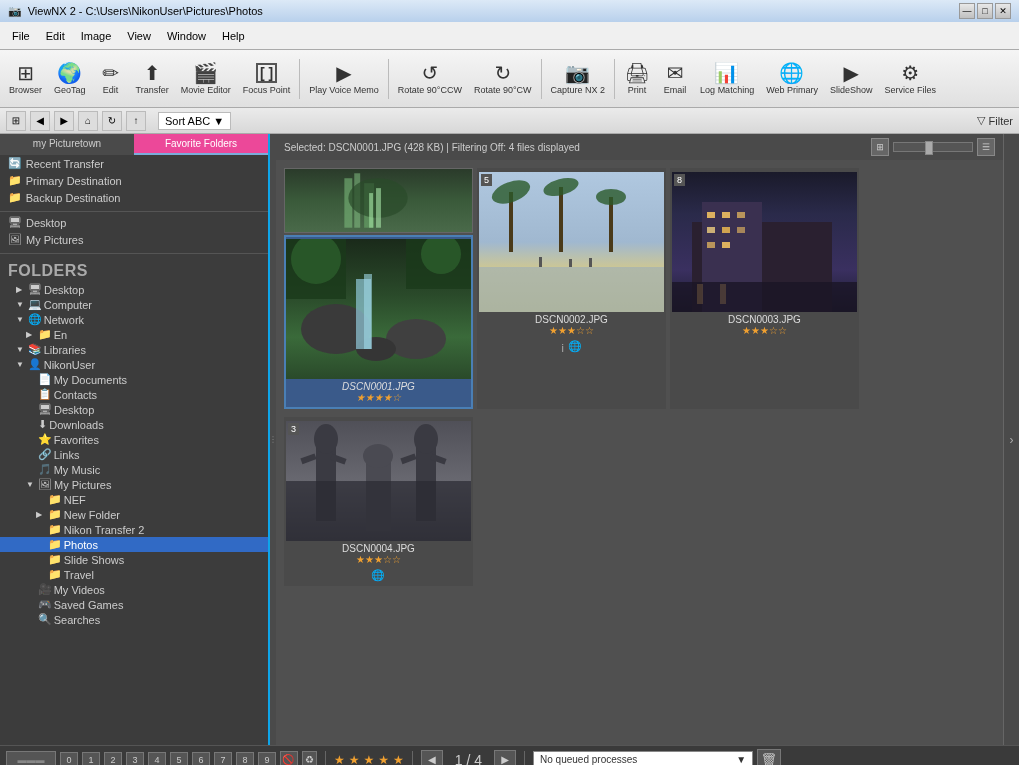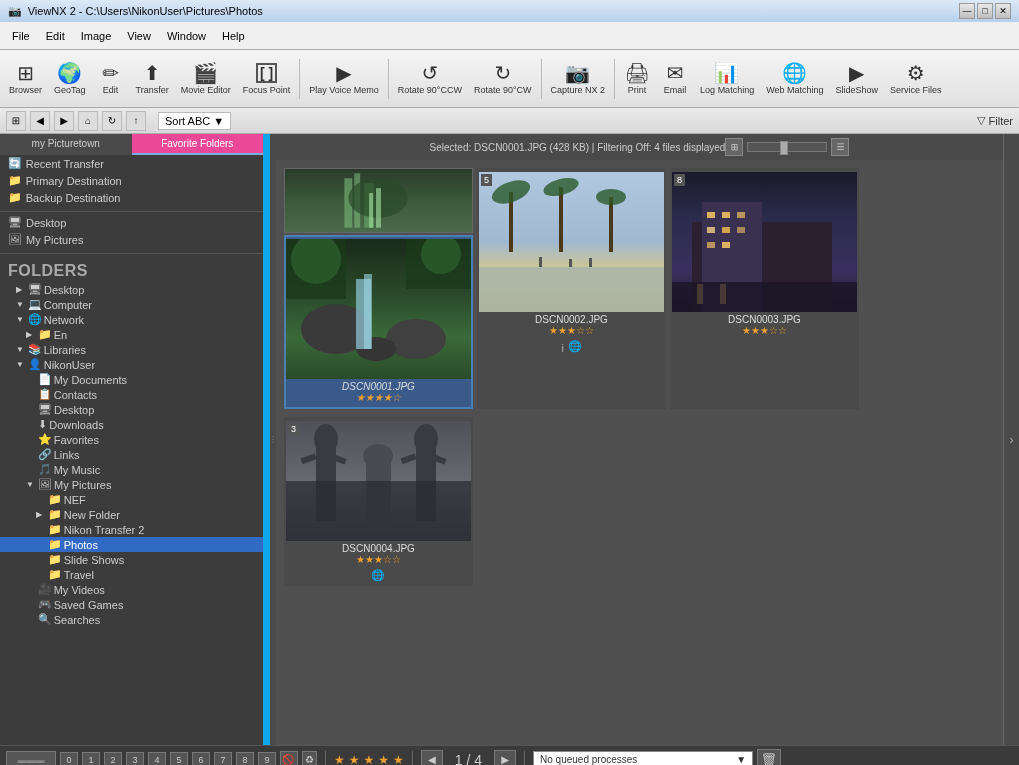--- a/index.html
+++ b/index.html
@@ -24,40 +24,40 @@
     
     #toolbar2 { background: linear-gradient(to bottom, #ebebeb, #d8d8d8); height: 26px; display: flex; align-items: center; padding: 0 6px; border-bottom: 1px solid #aaa; gap: 4px; color: #000; }
     .tb2-btn { width: 20px; height: 20px; background: #ddd; border: 1px solid #bbb; display: flex; align-items: center; justify-content: center; cursor: pointer; font-size: 10px; }
     .sort-dropdown { background: #fff; border: 1px solid #bbb; padding: 2px 6px; font-size: 11px; cursor: pointer; display: flex; gap: 3px; }
     .filter-btn { margin-left: auto; display: flex; align-items: center; gap: 3px; cursor: pointer; font-size: 11px; color: #333; }
 
     
     #main { display: flex; height: calc(765px - 22px - 20px - 58px - 26px - 28px); }
 
     
-    #sidebar { width: 270px; min-width: 270px; background: #3c3c3c; border-right: 7px solid #0ea5e9; display: flex; flex-direction: column; overflow: hidden; }
+    #sidebar { width: 270px; min-width: 270px; background: #3c3c3c; border-right: 2px solid #0ea5e9; display: flex; flex-direction: column; overflow: hidden; }
     #sidebar-tabs { display: flex; background: #4a4a4a; }
     .sidebar-tab { flex: 1; padding: 4px 8px; font-size: 10px; text-align: center; cursor: pointer; color: #ccc; border-bottom: 2px solid transparent; }
     .sidebar-tab.active { background: #ec4899; color: #fff; border-bottom: 2px solid #7aaddb; }
 
     #sidebar-content { overflow-y: auto; flex: 1; }
     .sidebar-item { display: flex; align-items: center; padding: 2px 8px; cursor: pointer; color: #ccc; font-size: 11px; gap: 4px; }
     .sidebar-group-label { color: #aaa; font-size: 16px; padding: 6px 8px 2px; font-weight: bold; text-transform: uppercase; letter-spacing: 0.5px; }
 
     .tree-item { display: flex; align-items: center; padding: 1px 8px; cursor: pointer; color: #ccc; font-size: 11px; gap: 2px; }
     .tree-item.selected { background: #316ac5; color: #fff; }
     .expand-arrow { font-size: 8px; width: 10px; }
     .tree-icon { font-size: 11px; }
     .indent1 { padding-left: 16px; }
     .indent2 { padding-left: 26px; }
     .indent3 { padding-left: 36px; }
 
     
     #content { flex: 1; display: flex; flex-direction: column; background: #555; overflow: hidden; }
-    #content-header { background: #4a4a4a; padding: 4px 8px; font-size: 10px; color: #ccc; display: flex; align-items: center; justify-content: center; }
+    #content-header { background: #4a4a4a; padding: 4px 8px; font-size: 10px; color: #ccc; display: flex; align-items: center; justify-content: space-between; }
     #content-header-right { display: flex; align-items: center; gap: 4px; }
     .view-btn { width: 18px; height: 18px; background: #666; border: 1px solid #888; display: flex; align-items: center; justify-content: center; font-size: 9px; cursor: pointer; }
 
     #photo-grid { flex: 1; overflow-y: auto; padding: 8px; display: flex; flex-wrap: wrap; align-content: flex-start; gap: 4px; background: #505050; }
     
     .photo-cell { display: flex; flex-direction: column; align-items: center; background: #4a4a4a; border: 2px solid transparent; cursor: pointer; padding: 2px; }
     .photo-cell.selected { border-color: #4a7fb5; background: #3a5a8a; }
     .photo-thumb { width: 185px; height: 140px; background: #333; display: flex; align-items: center; justify-content: center; overflow: hidden; position: relative; }
     .photo-info { padding: 2px 4px; text-align: center; font-size: 10px; color: #ccc; }
     .photo-name { color: #ddd; font-size: 10px; }
@@ -161,21 +161,21 @@
   <div class="tool-btn">
     <div class="tool-icon">✉</div>
     <span>Email</span>
   </div>
   <div class="tool-btn">
     <div class="tool-icon">📊</div>
     <span>Log Matching</span>
   </div>
   <div class="tool-btn">
     <div class="tool-icon">🌐</div>
-    <span>Web Matching</span>
+    <span>Web Primary</span>
   </div>
   <div class="tool-btn">
     <div class="tool-icon">▶</div>
     <span>SlideShow</span>
   </div>
   <div class="tool-btn">
     <div class="tool-icon">⚙</div>
     <span>Service Files</span>
   </div>
 </div>

